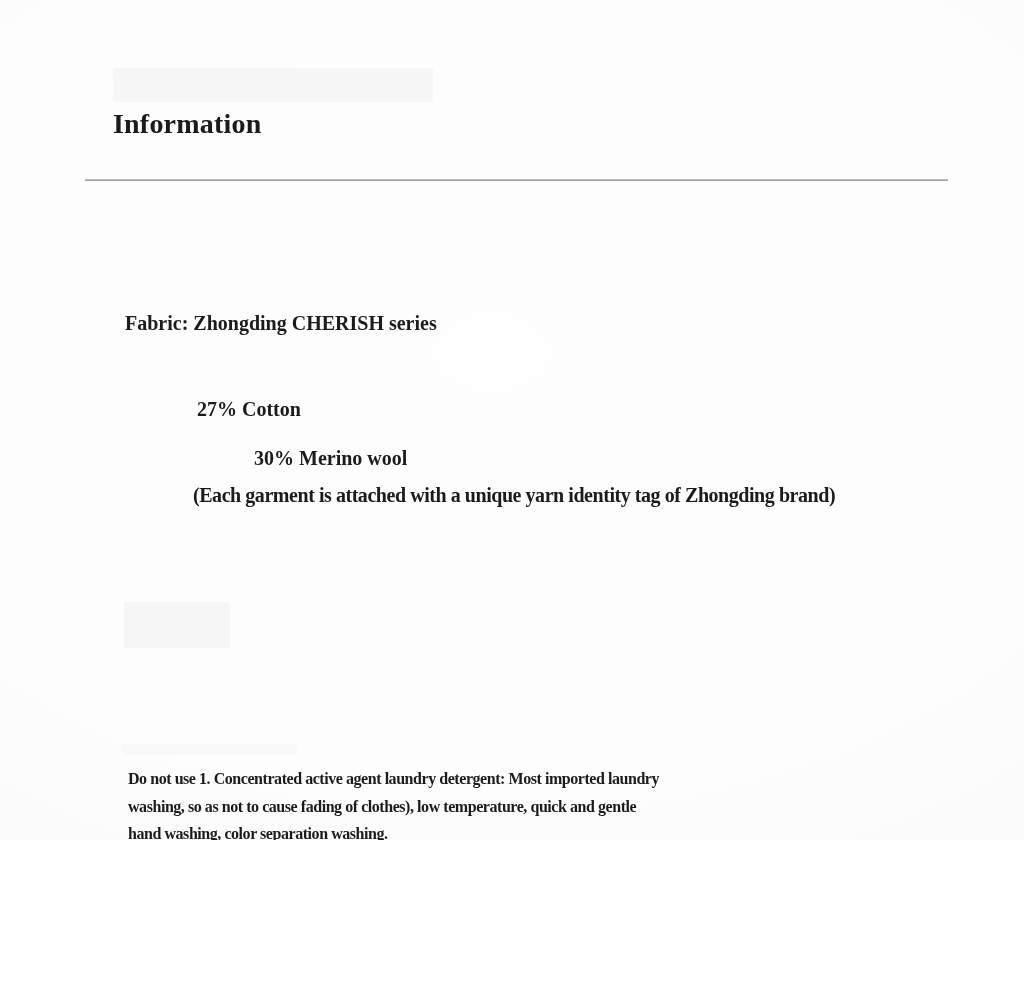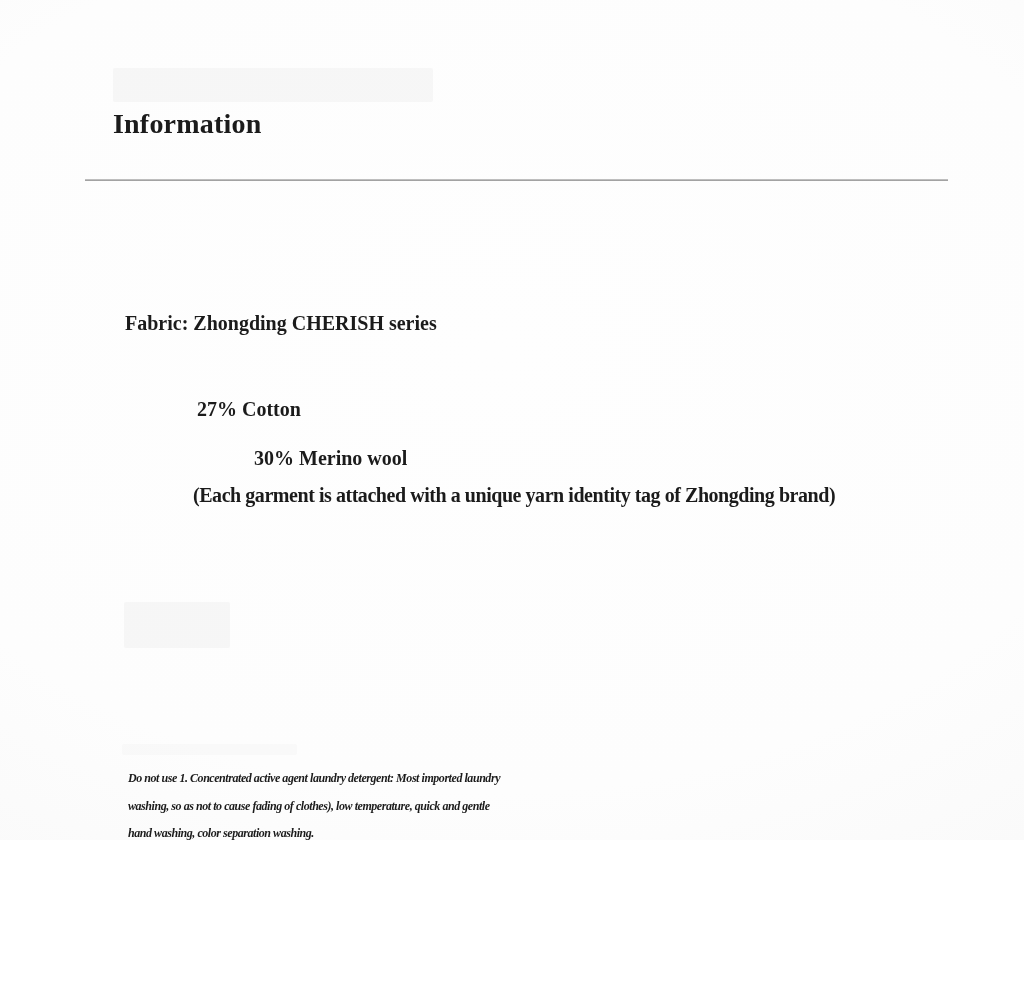--- a/index.html
+++ b/index.html
@@ -63,24 +63,23 @@
   .fabric-detail-1  { left: 197px; top: 398px; }
   .fabric-detail-2  { left: 206px; top: 447px; margin-left: 48px; }
   .fabric-note      { left: 193px; top: 484px; letter-spacing: -0.45px; }
 
   .washing-heading  { left: 125px; top: 695px; letter-spacing: -0.35px; }
 
   .washing-paragraph {
     position: absolute;
     left: 128px;
     top: 765px;
-    font-size: 12px;
+    font-size: 16px;
     line-height: 27.7px;
     letter-spacing: -0.45px;
-    font-style: italic;
   }
   .para-line { white-space: nowrap; }
 </style>
 </head>
 <body>
 
 <div class="page" style="--text-color: #1b1b1b; --divider-color: #959595; --divider-light: #cccccc;">
 
   <div class="ghost ghost-top"></div>
 

